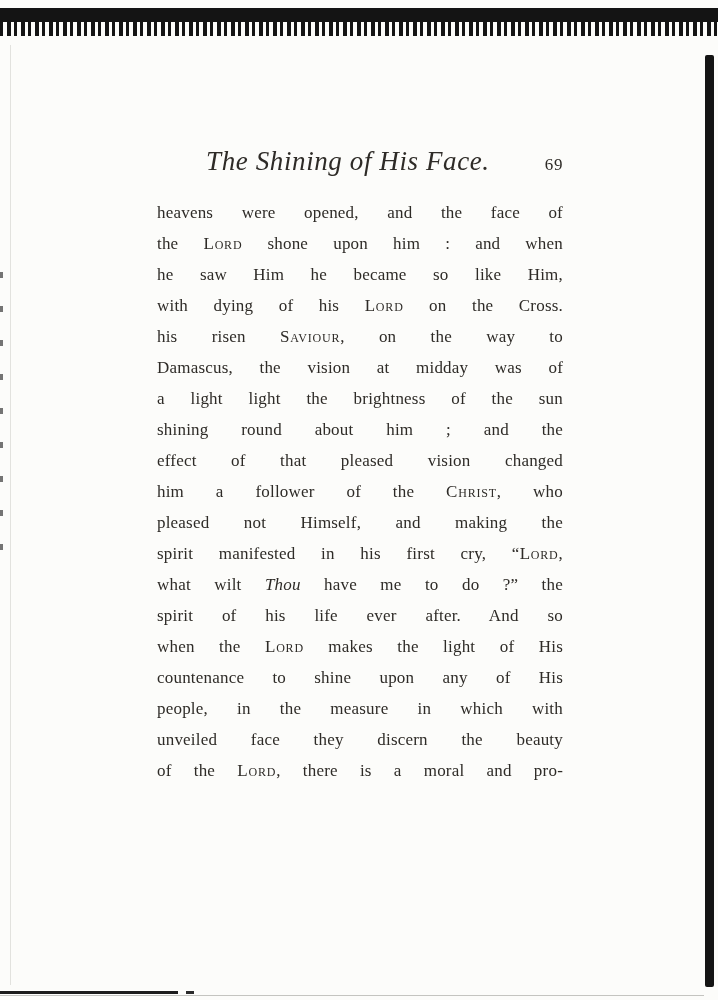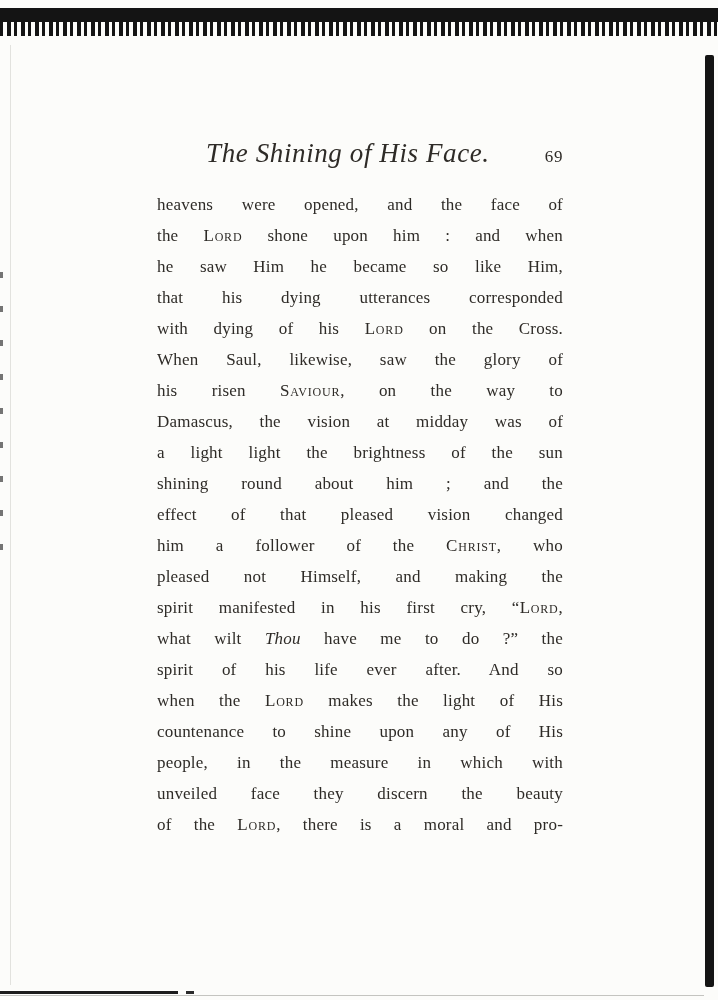--- a/index.html
+++ b/index.html
@@ -54,21 +54,21 @@
   .scan-mark-bottom-left{
     position:absolute;left:0;bottom:6px;width:178px;height:3px;
     background:#1c1c1c;
   }
   .scan-dot-bottom{
     position:absolute;left:186px;bottom:6px;width:8px;height:3px;
     background:#2a2a2a;
   }
   
   .content{
-    position:absolute;left:157px;top:138px;width:406px;
+    position:absolute;left:157px;top:146px;width:406px;
     color:var(--ink);
   }
   .running-head{
     display:flex;align-items:baseline;
     font-style:italic;
     font-size:27px;
     letter-spacing:0.6px;
     margin-bottom:20px;
   }
   .running-head .title{
@@ -115,23 +115,21 @@
 
   <div class="content">
     <div class="running-head">
       <span class="title">The Shining of His Face.</span>
       <span class="folio">69</span>
     </div>
     <div class="body-text">
         <div class="line"><span>heavens were opened, and the face of</span></div>
         <div class="line"><span>the </span><span class="smallcaps">Lord</span><span> shone upon him : and when</span></div>
         <div class="line"><span>he saw Him he became so like Him,</span></div>
-        <div class="line"><span>that his dying utterances corresponded</span></div>
         <div class="line"><span>with dying of his </span><span class="smallcaps">Lord</span><span> on the Cross.</span></div>
-        <div class="line"><span>When Saul, likewise, saw the glory of</span></div>
         <div class="line"><span>his risen </span><span class="smallcaps">Saviour</span><span>, on the way to</span></div>
         <div class="line"><span>Damascus, the vision at midday was of</span></div>
         <div class="line"><span>a light light the brightness of the sun</span></div>
         <div class="line"><span>shining round about him ; and the</span></div>
         <div class="line"><span>effect of that pleased vision changed</span></div>
         <div class="line"><span>him a follower of the </span><span class="smallcaps">Christ</span><span>, who</span></div>
         <div class="line"><span>pleased not Himself, and making the</span></div>
         <div class="line"><span>spirit manifested in his first cry, “</span><span class="smallcaps">Lord</span><span>,</span></div>
         <div class="line"><span>what wilt </span><span class="italic">Thou</span><span> have me to do ?” the</span></div>
         <div class="line"><span>spirit of his life ever after. And so</span></div>

